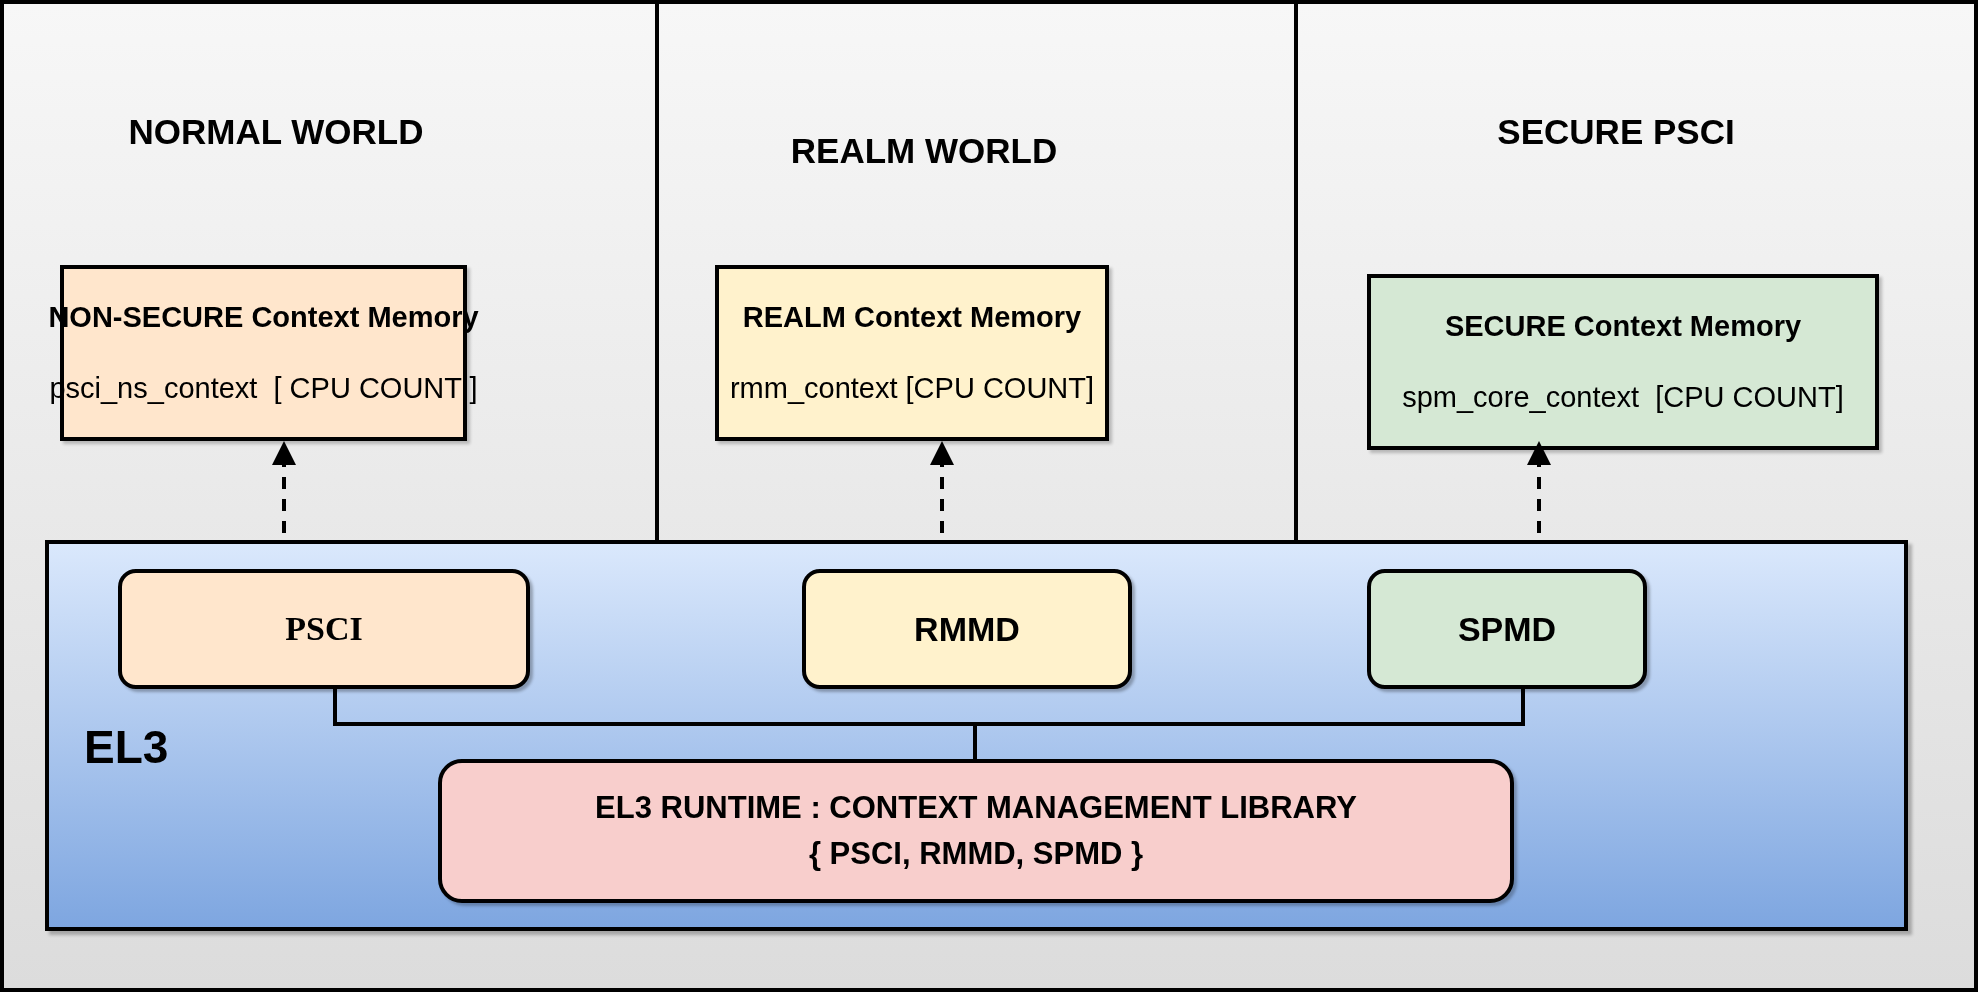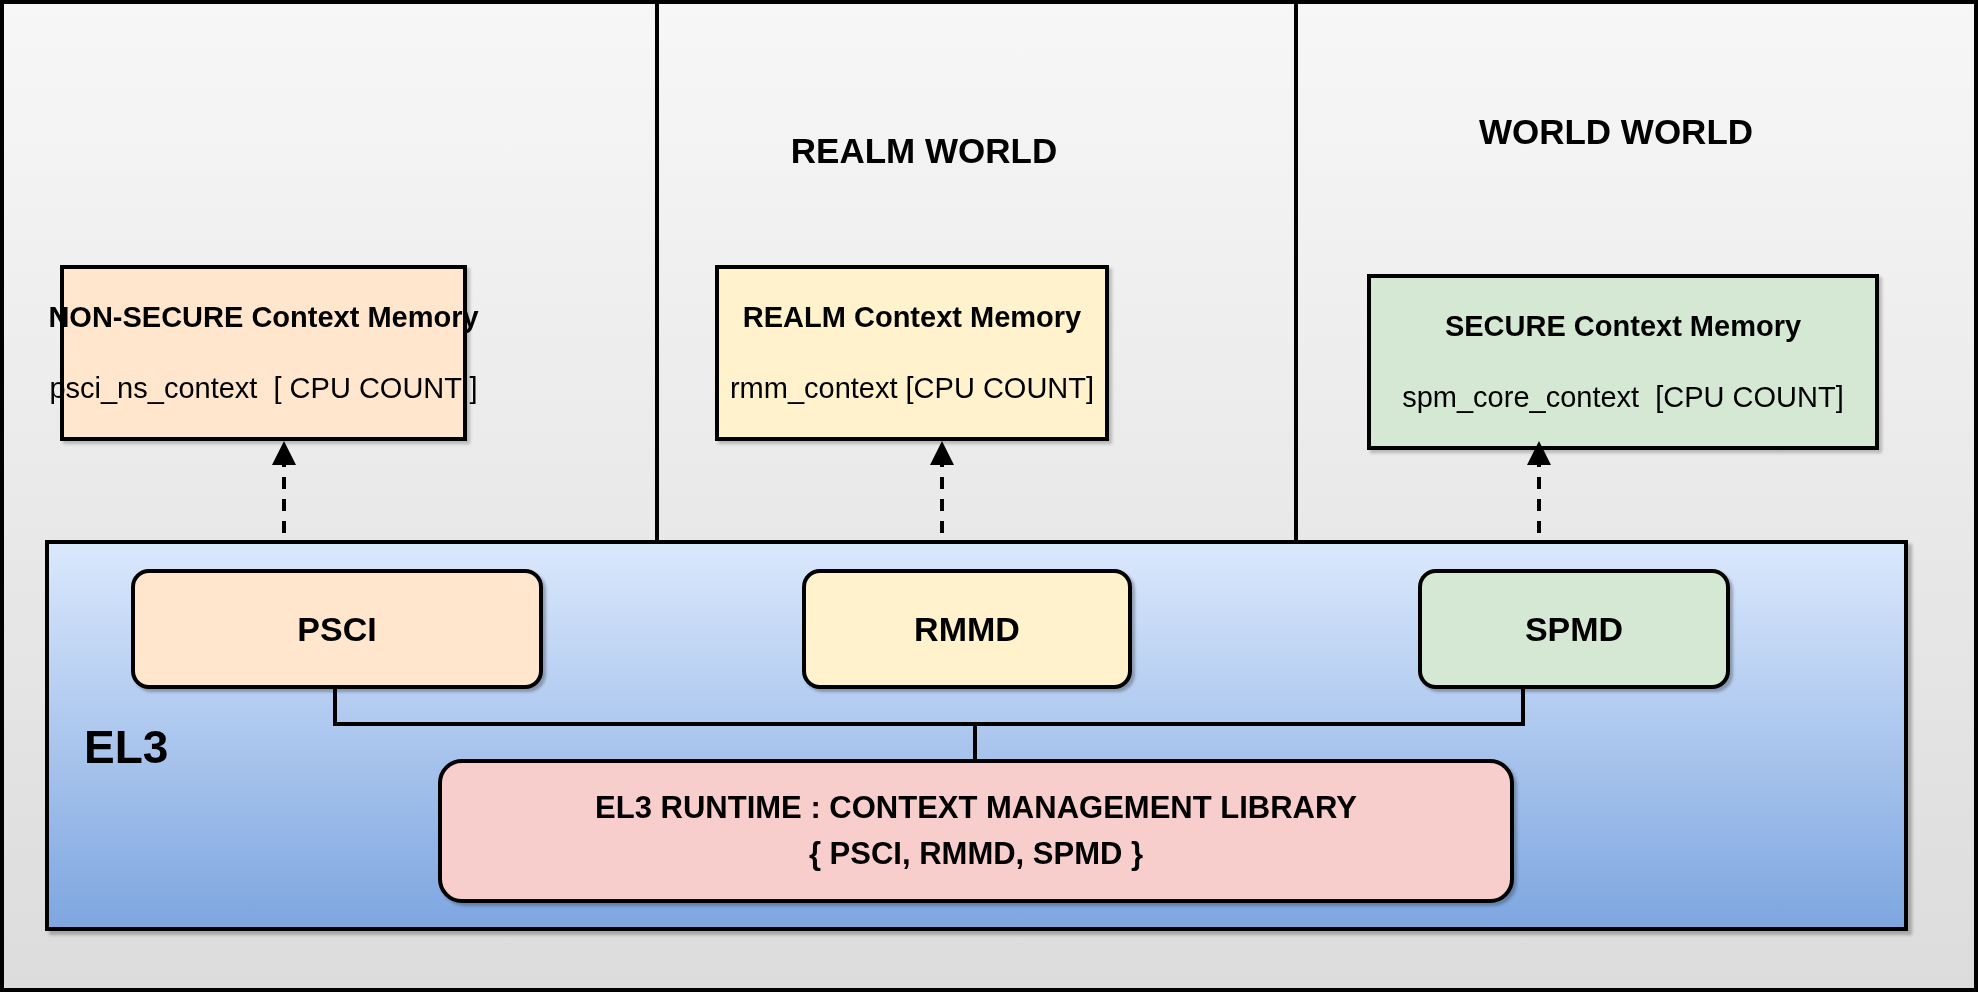--- a/index.html
+++ b/index.html
@@ -69,23 +69,23 @@
   }
 
   
   .dispatcher {
     position:absolute; top:565px; height:120px;
     border:4px solid #000; border-radius:18px;
     display:flex; align-items:center; justify-content:center;
     font-size:34px; font-weight:700; color:#000;
     box-shadow: 3px 3px 3px rgba(0,0,0,0.28);
   }
-  .disp-psci { left:127px;  width:412px; }
+  .disp-psci { left:114px;  width:412px;font-family:Liberation Serif, serif; }
   .disp-rmmd { left:798px;  width:330px; }
-  .disp-spmd { left:1414px; width:312px; }
+  .disp-spmd { left:1363px; width:280px; }
 
   
   .conn { position:absolute; background:#000; }
   .conn.psci-drop   { left:329px;  top:685px; width:4px;    height:37px; }
   .conn.spmd-drop   { left:1517px; top:685px; width:4px;    height:37px; }
   .conn.horizontal  { left:329px;  top:718px; width:1192px; height:4px; }
   .conn.center-drop { left:969px;  top:722px; width:4px;    height:37px; }
 
   
   .runtime {
@@ -98,22 +98,23 @@
   .runtime .line { font-size:31px; font-weight:700; color:#000; white-space:pre; }
 </style>
 </head>
 <body>
 
 <div class="canvas">
 
   <div class="divider d1"></div>
   <div class="divider d2"></div>
 
+  <div class="world-title wt-normal">NORMAL WORLD</div>
   <div class="world-title wt-realm">REALM WORLD</div>
-  <div class="world-title wt-secure">WORLD WORLD</div>
+  <div class="world-title wt-secure">SECURE PSCI</div>
 
   <div class="membox mem-normal" style="background: rgb(255, 230, 204);">
     <div class="mem-title">NON-SECURE Context Memory</div>
     <div class="mem-detail">psci_ns_context  [ CPU COUNT ]</div>
   </div>
   <div class="membox mem-realm" style="background: rgb(255, 242, 204);">
     <div class="mem-title">REALM Context Memory</div>
     <div class="mem-detail">rmm_context [CPU COUNT]</div>
   </div>
   <div class="membox mem-secure" style="background: rgb(213, 232, 212); margin-top: 9px;">

